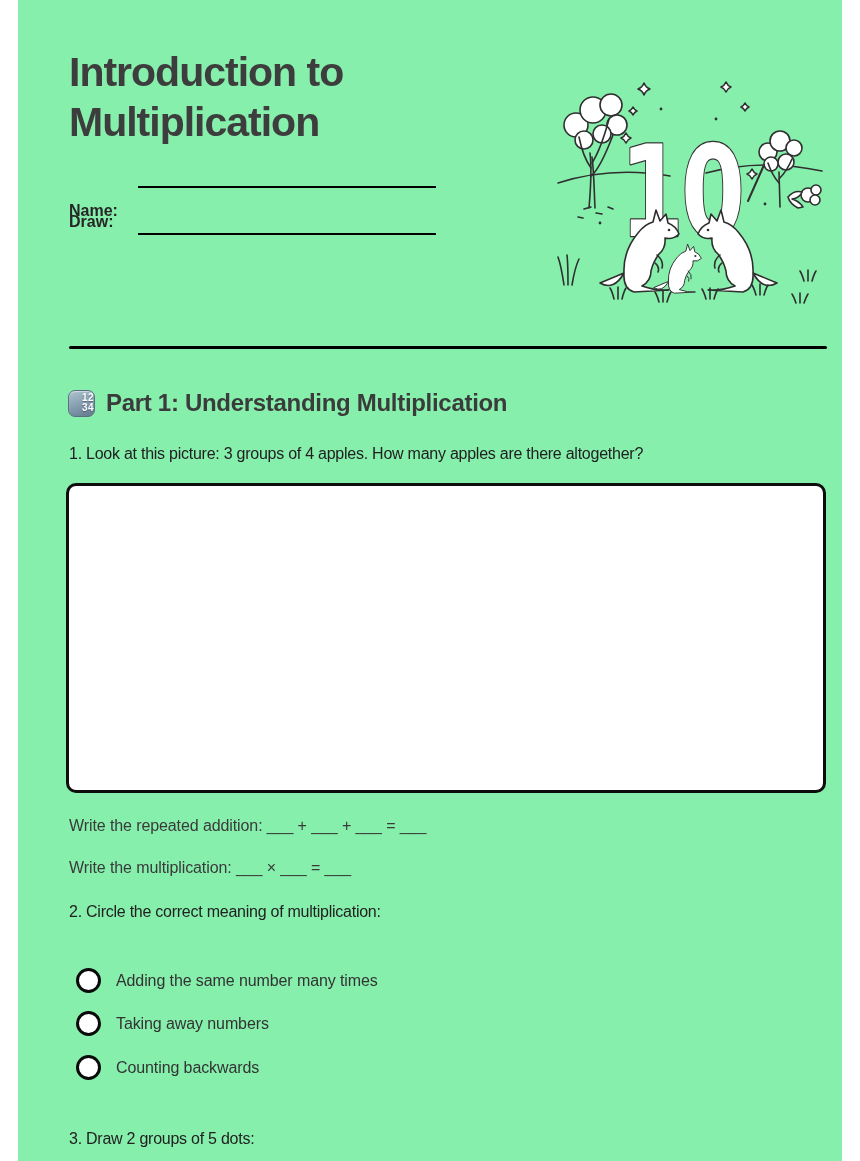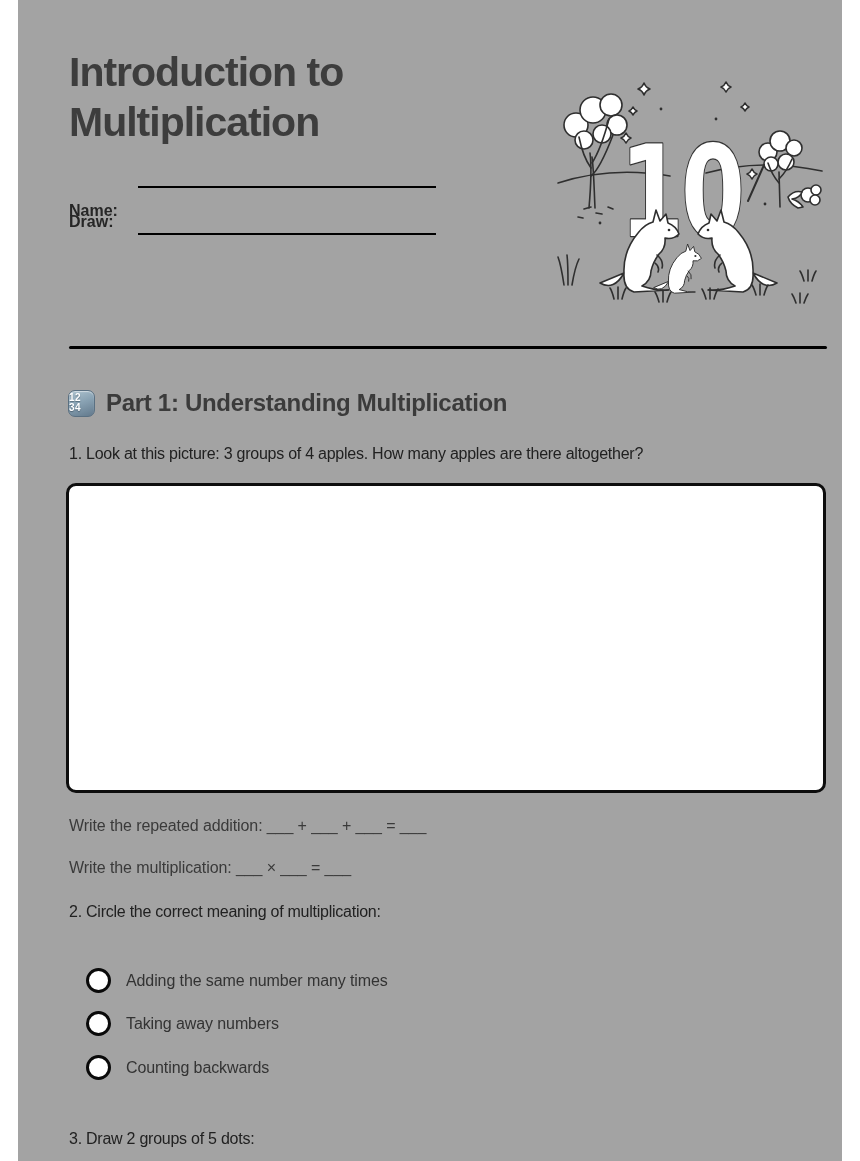--- a/index.html
+++ b/index.html
@@ -1,21 +1,21 @@
 <!DOCTYPE html>
 <html><head>
 <meta charset="utf-8">
 <style>
   * { box-sizing: border-box; margin: 0; padding: 0; }
   html, body { background: #ffffff; }
   .page {
     position: relative;
     width: 824px;
     height: 1161px;
-    background: #a3a3a3;
+    background: #86efac;
     font-family: "Liberation Sans", "DejaVu Sans", sans-serif;
     overflow: hidden;
     margin: 0 auto;
   }
   .abs { position: absolute; }
 
   
   .title {
     left: 51px; top: 47px;
     width: 370px;
@@ -59,21 +59,21 @@
     gap: 11px;
   }
   .numbers-icon {
     width: 27px; height: 27px;
     border-radius: 7px;
     background: linear-gradient(160deg, #aec3cf 0%, #8aa3b4 45%, #62798c 100%);
     border: 1px solid #5a7082;
     box-shadow: inset 0 1px 1px rgba(255,255,255,.5);
     display: flex;
     flex-direction: column;
-    align-items: flex-start;
+    align-items: flex-end;
     justify-content: center;
     line-height: 1;
   }
   .numbers-icon span {
     font-size: 10px;
     font-weight: 700;
     color: #ffffff;
     text-shadow: 0 1px 1px rgba(40,60,75,.55);
     letter-spacing: .5px;
   }
@@ -106,21 +106,21 @@
   .write-line {
     left: 51px;
     font-size: 16px;
     color: #3a3a3a;
     letter-spacing: -0.1px;
   }
   .addition-line { top: 817px; }
   .multiplication-line { top: 859px; }
 
   .option-row {
-    left: 68px;
+    left: 58px;
     display: flex;
     align-items: center;
     height: 25px;
     text-align: right;
   }
   .option-row.r1 { top: 968px; }
   .option-row.r2 { top: 1011px; }
   .option-row.r3 { top: 1055px; }
   .option-circle {
     width: 25px; height: 25px;

